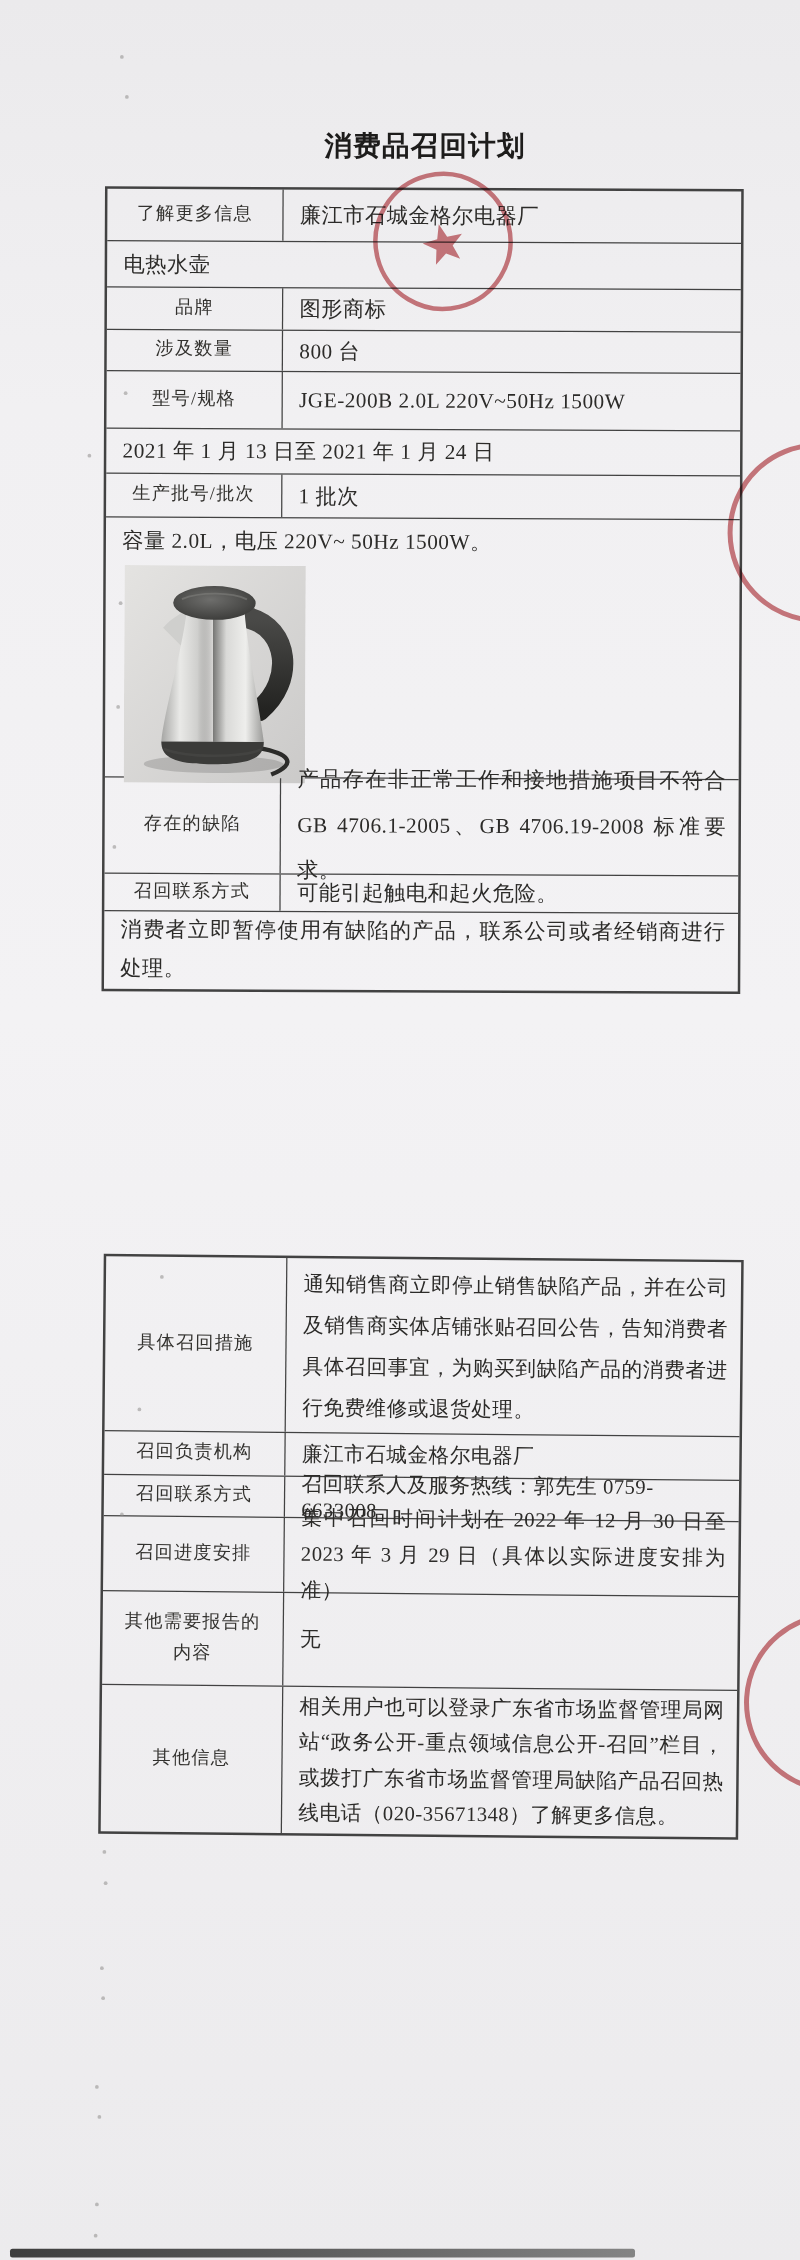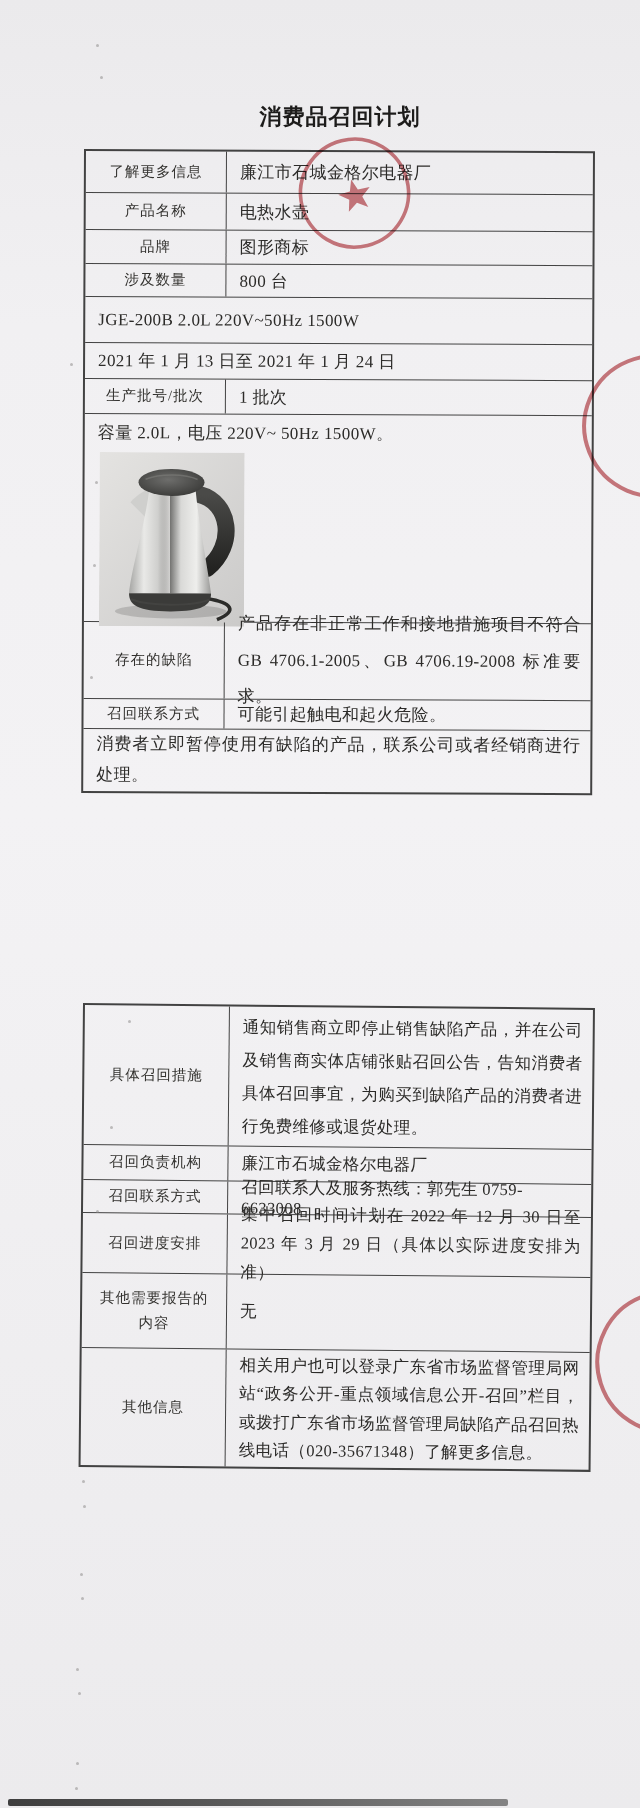--- a/index.html
+++ b/index.html
@@ -59,38 +59,38 @@
 <div class="page-title">消费品召回计划</div>
 
 <div class="doc-table" id="table1">
   <div class="t-row" style="height:41px">
     <div class="t-label">了解更多信息</div>
     <div class="t-value">
         <div>廉江市石城金格尔电器厂</div>
       </div>
   </div>
   <div class="t-row" style="height:37px">
-    <div class="t-label">产品名称</div>
     <div class="t-value">
         <div>电热水壶</div>
       </div>
   </div>
   <div class="t-row" style="height:34px">
     <div class="t-label">品牌</div>
     <div class="t-value">
         <div>图形商标</div>
       </div>
   </div>
   <div class="t-row" style="height:33px">
     <div class="t-label">涉及数量</div>
     <div class="t-value">
         <div>800 台</div>
       </div>
   </div>
   <div class="t-row" style="height:46px">
+    <div class="t-label">型号/规格</div>
     <div class="t-value">
         <div>JGE-200B  2.0L  220V~50Hz  1500W</div>
       </div>
   </div>
   <div class="t-row" style="height:36px">
     <div class="t-value">
         <div>2021 年 1 月 13 日至 2021 年 1 月 24 日</div>
       </div>
   </div>
   <div class="t-row" style="height:35px">

